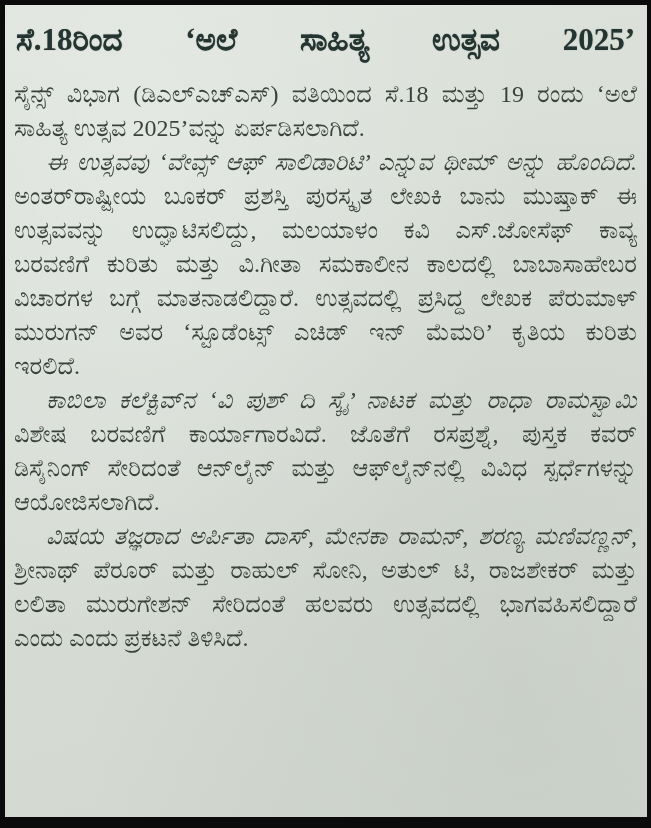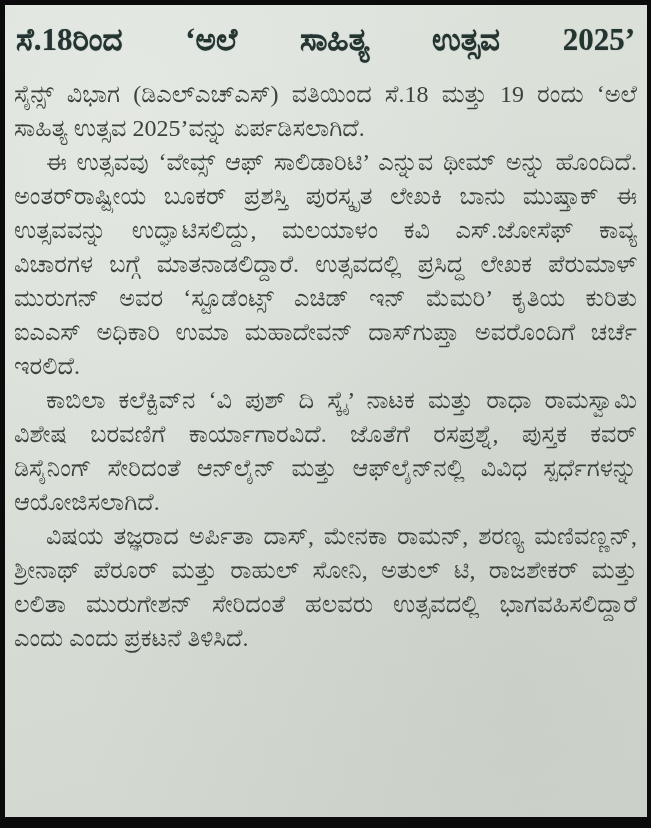--- a/index.html
+++ b/index.html
@@ -41,44 +41,44 @@
   }
   .para {
     margin: 0;
   }
   .line {
     height: 34px;
     overflow: hidden;
     text-align: justify;
     text-align-last: justify;
   }
-  .line.indent { text-indent: 32px; }
+  .line.indent { text-indent: 32px; font-style: italic; }
   .line.end { text-align-last: left; }
 </style>
 </head>
 <body>
 
 <div class="clip">
 
   <h1 class="headline">ಸೆ.18ರಿಂದ ‘ಅಲೆ ಸಾಹಿತ್ಯ ಉತ್ಸವ 2025’</h1>
 
   <div class="article-body">
 
     <div class="para">
       <div class="line">ಸೈನ್ಸ್ ವಿಭಾಗ (ಡಿಎಲ್‌ಎಚ್‌ಎಸ್) ವತಿಯಿಂದ ಸೆ.18 ಮತ್ತು 19 ರಂದು ‘ಅಲೆ</div>
       <div class="line end">ಸಾಹಿತ್ಯ ಉತ್ಸವ 2025’ವನ್ನು ಏರ್ಪಡಿಸಲಾಗಿದೆ.</div>
     </div>
 
     <div class="para">
       <div class="line indent">ಈ ಉತ್ಸವವು ‘ವೇವ್ಸ್ ಆಫ್ ಸಾಲಿಡಾರಿಟಿ’ ಎನ್ನುವ ಥೀಮ್ ಅನ್ನು ಹೊಂದಿದೆ.</div>
       <div class="line">ಅಂತರ್‌ರಾಷ್ಟ್ರೀಯ ಬೂಕರ್ ಪ್ರಶಸ್ತಿ ಪುರಸ್ಕೃತ ಲೇಖಕಿ ಬಾನು ಮುಷ್ತಾಕ್ ಈ</div>
       <div class="line">ಉತ್ಸವವನ್ನು ಉದ್ಘಾಟಿಸಲಿದ್ದು, ಮಲಯಾಳಂ ಕವಿ ಎಸ್.ಜೋಸೆಫ್ ಕಾವ್ಯ</div>
+      <div class="line">ಬರವಣಿಗೆ ಕುರಿತು ಮತ್ತು ವಿ.ಗೀತಾ ಸಮಕಾಲೀನ ಕಾಲದಲ್ಲಿ ಬಾಬಾಸಾಹೇಬರ</div>
       <div class="line">ವಿಚಾರಗಳ ಬಗ್ಗೆ ಮಾತನಾಡಲಿದ್ದಾರೆ. ಉತ್ಸವದಲ್ಲಿ ಪ್ರಸಿದ್ಧ ಲೇಖಕ ಪೆರುಮಾಳ್</div>
       <div class="line">ಮುರುಗನ್ ಅವರ ‘ಸ್ಟೂಡೆಂಟ್ಸ್ ಎಚಿಡ್ ಇನ್ ಮೆಮರಿ’ ಕೃತಿಯ ಕುರಿತು</div>
-      <div class="line">ಐಎಎಸ್ ಅಧಿಕಾರಿ ಉಮಾ ಮಹಾದೇವನ್ ದಾಸ್‌ಗುಪ್ತಾ ಅವರೊಂದಿಗೆ ಚರ್ಚೆ</div>
       <div class="line end">ಇರಲಿದೆ.</div>
     </div>
 
     <div class="para">
       <div class="line indent">ಕಾಬಿಲಾ ಕಲೆಕ್ಟಿವ್‌ನ ‘ವಿ ಪುಶ್ ದಿ ಸ್ಕೈ’ ನಾಟಕ ಮತ್ತು ರಾಧಾ ರಾಮಸ್ವಾಮಿ</div>
       <div class="line">ವಿಶೇಷ ಬರವಣಿಗೆ ಕಾರ್ಯಾಗಾರವಿದೆ. ಜೊತೆಗೆ ರಸಪ್ರಶ್ನೆ, ಪುಸ್ತಕ ಕವರ್</div>
       <div class="line">ಡಿಸೈನಿಂಗ್ ಸೇರಿದಂತೆ ಆನ್‌ಲೈನ್ ಮತ್ತು ಆಫ್‌ಲೈನ್‌ನಲ್ಲಿ ವಿವಿಧ ಸ್ಪರ್ಧೆಗಳನ್ನು</div>
       <div class="line end">ಆಯೋಜಿಸಲಾಗಿದೆ.</div>
     </div>
 

